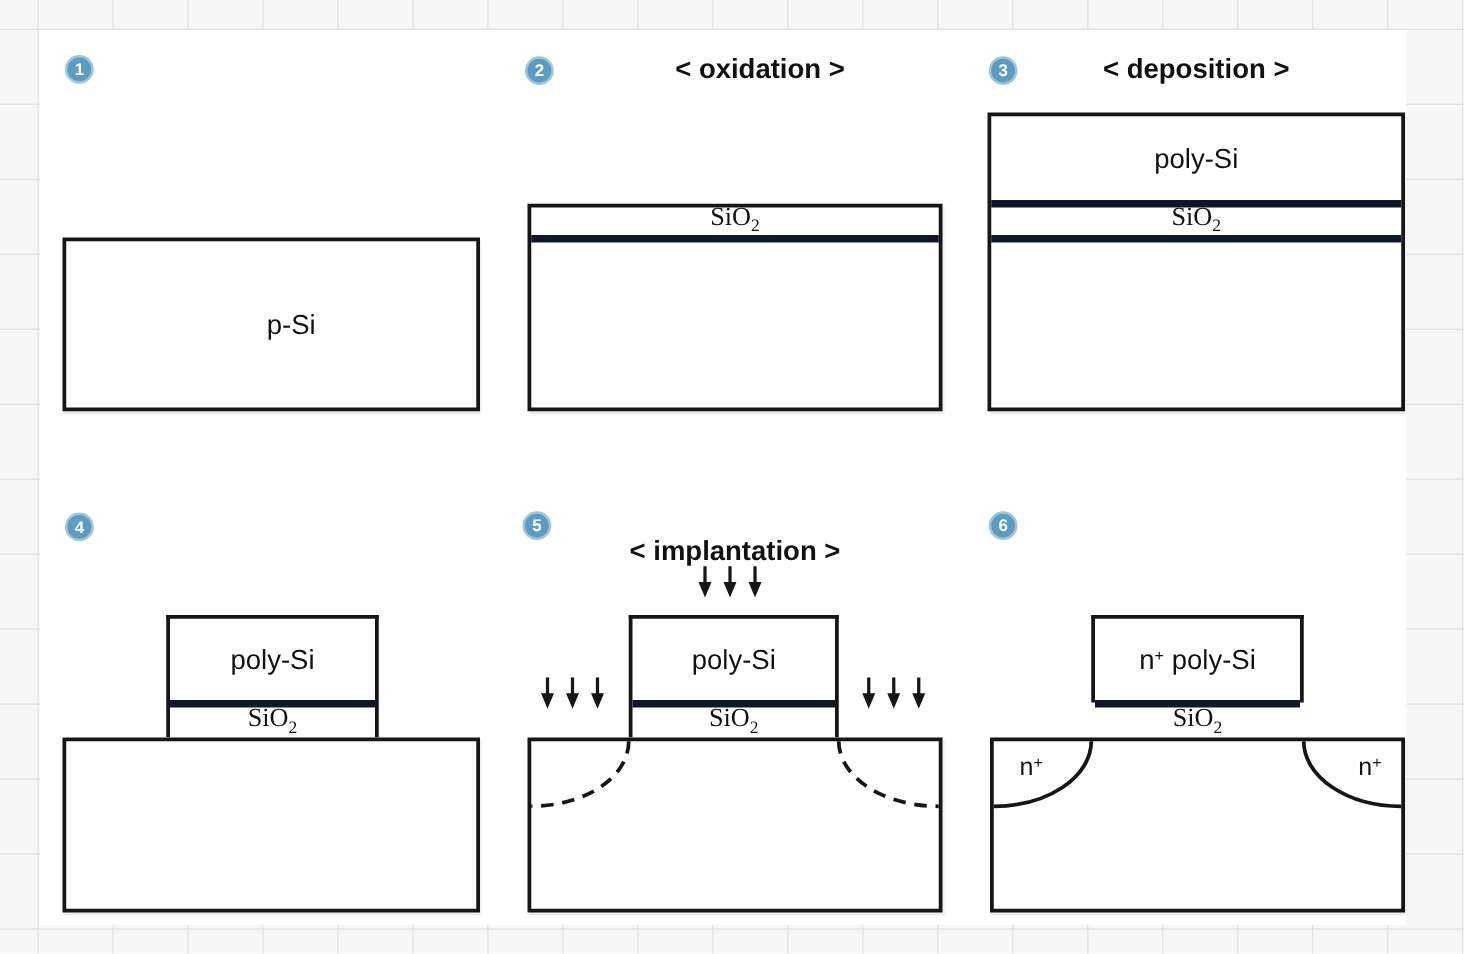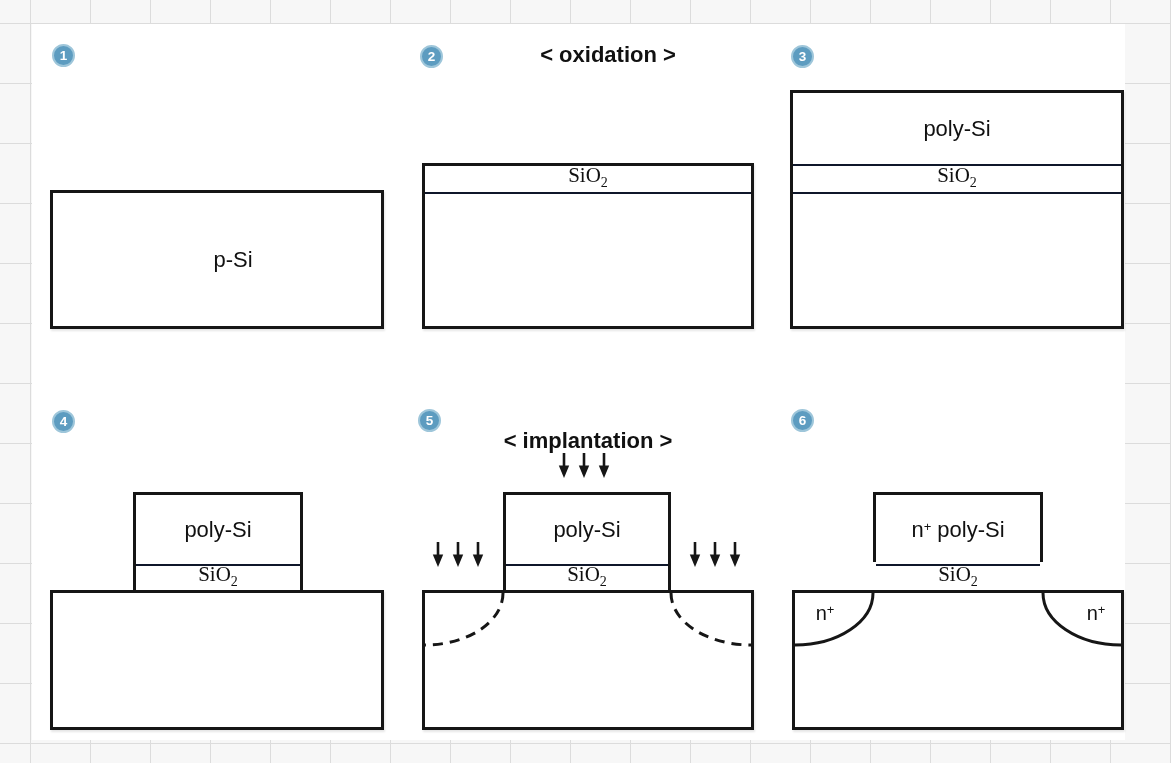--- a/index.html
+++ b/index.html
@@ -16,21 +16,21 @@
   .slide{position:absolute;left:32px;top:24px;width:1093px;height:716px;background:#ffffff;}
   .badge{
     position:absolute;width:23px;height:23px;box-sizing:border-box;
     border-radius:50%;background:#5d9cc0;border:2px solid #9ec6da;
     color:#fff;font-size:13.5px;font-weight:bold;line-height:19px;text-align:center;
   }
   .ptitle{position:absolute;height:26px;line-height:26px;font-size:22px;font-weight:bold;text-align:center;white-space:nowrap;}
   .rect{position:absolute;box-sizing:border-box;background:#fff;border:3px solid #161616;box-shadow:1px 2px 2px rgba(0,0,0,0.10);}
   .gate{border-bottom:none;box-shadow:none;}
   .band{box-sizing:border-box;display:flex;align-items:center;justify-content:center;overflow:visible;}
-  .divider{border-bottom:2px solid #0f172a;align-items:center;}
+  .divider{border-bottom:6px solid #0f172a;align-items:center;}
   .fillcenter{position:absolute;inset:0;display:flex;align-items:center;justify-content:center;margin-left:32px;}
   .lbl{font-size:22px;white-space:nowrap;}
   .lbl-oxide{font-size:21px;line-height:21px;font-family:Liberation Serif, serif;}
   .sub{font-size:14px;vertical-align:-5px;}
   .sup{font-size:13px;vertical-align:6px;}
   .nplus{position:absolute;width:54px;text-align:center;font-size:20px;}
   svg{position:absolute;overflow:visible;}
   .stroke{stroke:#161616;fill:none;stroke-width:3;}
   .dashed{stroke-dasharray:10 7;}
   .arrow-line{stroke:#161616;stroke-width:2.6;}
@@ -51,20 +51,21 @@
 
   <div class="badge" style="left:420px;top:45px;"><span>2</span></div>
   <div class="ptitle" style="left:422px;top:42px;width:332px;padding-left:20px;">&lt; oxidation &gt;</div>
   <div class="rect" style="left:422px;top:163px;width:332px;height:166px;">
     <div class="band divider" style="height:28px;">
       <span class="lbl lbl-oxide"><span>SiO</span><span class="sub">2</span></span>
     </div>
   </div>
 
   <div class="badge" style="left:791px;top:45px;"><span>3</span></div>
+  <div class="ptitle" style="left:790px;top:42px;width:334px;">&lt; deposition &gt;</div>
   <div class="rect" style="left:790px;top:90px;width:334px;height:239px;">
     <div class="band divider" style="height:73px;">
       <span class="lbl">poly-Si</span>
     </div>
     <div class="band divider" style="height:28px;">
       <span class="lbl lbl-oxide"><span>SiO</span><span class="sub">2</span></span>
     </div>
   </div>
 
   <div class="badge" style="left:52px;top:410px;"><span>4</span></div>

